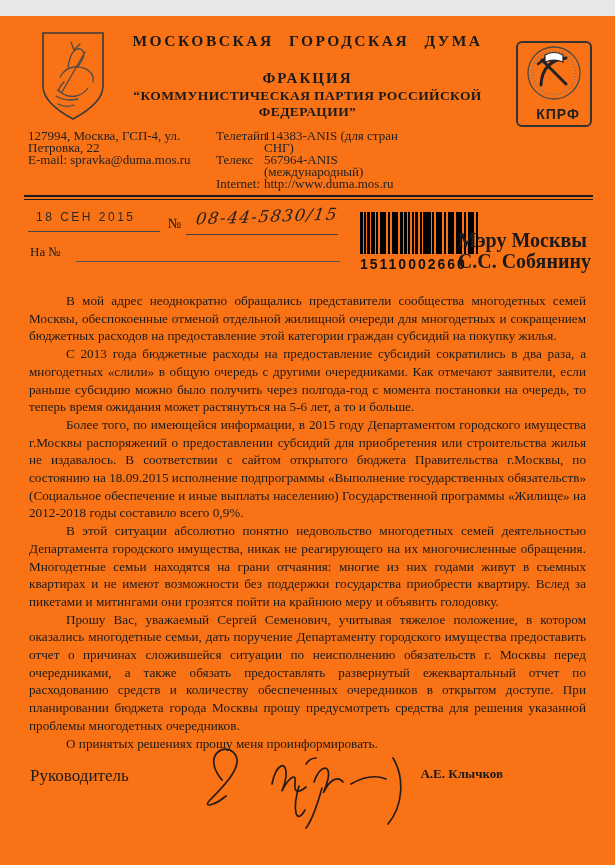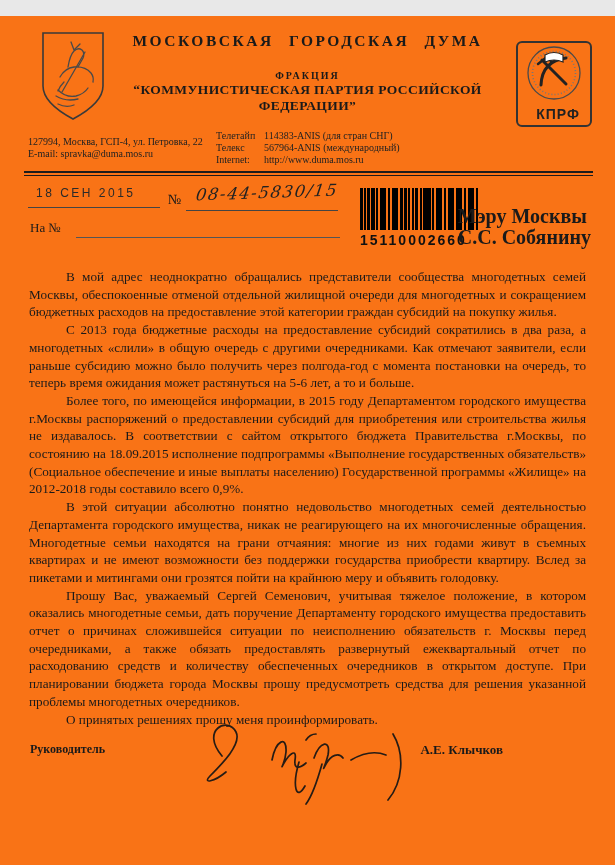--- a/index.html
+++ b/index.html
@@ -14,26 +14,26 @@
   .kprf-emblem{position:absolute;right:22px;top:24px;width:78px;height:88px;}
   .kprf-emblem .kprf-text{
     position:absolute;left:8px;right:0;bottom:6px;text-align:center;
     font-family:"Liberation Sans",sans-serif;font-weight:bold;font-size:14px;letter-spacing:1px;color:#222;
   }
   .head-center{margin:0 118px;text-align:center;}
   .org-title{
     padding-top:16px;font-weight:bold;font-size:15.5px;
     letter-spacing:2.5px;word-spacing:9px;white-space:nowrap;
   }
-  .fraction-label{margin-top:20px;font-weight:bold;font-size:10px;letter-spacing:2px;}
+  .fraction-label{margin-top:20px;font-weight:bold;font-size:15px;letter-spacing:2px;}
   .fraction-name{margin:1px auto 0;font-weight:bold;font-size:13.5px;letter-spacing:.4px;max-width:372px;line-height:16px;}
   
   .contacts{
     display:flex;margin:12px 22px 0 28px;
-    font-size:10px;line-height:12px;color:#222;align-items:center;
+    font-size:13px;line-height:12px;color:#222;
   }
   .c-col1{width:188px;}
   .c-col2{width:208px;}
   .c-col2 .row{display:flex;}
   .c-col2 .row .lbl{width:48px;flex:none;}
   .c-col3{flex:1;display:flex;flex-direction:column;}
   .c-col3 .row{display:flex;justify-content:space-between;}
   .c-col3 .row .val{text-align:right;}
   .double-rule{margin:5px 22px 0 24px;border-top:2.5px solid #1c1c1c;border-bottom:1px solid #1c1c1c;height:2px;}
   
@@ -64,21 +64,21 @@
     margin-top:2px;font-family:"Liberation Sans",sans-serif;font-weight:bold;
     font-size:14px;letter-spacing:2px;color:#111;
   }
   .addressee{position:absolute;right:24px;top:24px;text-align:left;font-weight:bold;font-size:20px;line-height:21px;}
   
   .salutation{text-align:center;font-weight:bold;font-size:13.8px;margin:6px 0 9px;}
   .letter-body{margin:0 29px;}
   .letter-body p{margin:0;text-indent:37px;text-align:justify;font-size:13.2px;line-height:17.7px;}
   
   .sign-row{position:relative;margin:14px 30px 0;display:flex;align-items:flex-start;}
-  .sign-position{font-weight:bold;font-size:12px;}
+  .sign-position{font-weight:normal;font-size:17px;}
   .sign-name{font-weight:bold;font-size:13px;margin-left:auto;margin-right:82px;}
   .signature-svg{position:absolute;left:150px;top:-48px;pointer-events:none;}
 </style>
 </head>
 <body>
 
 <div class="page">
 
   <header class="letterhead">
     <span class="coat-of-arms">

